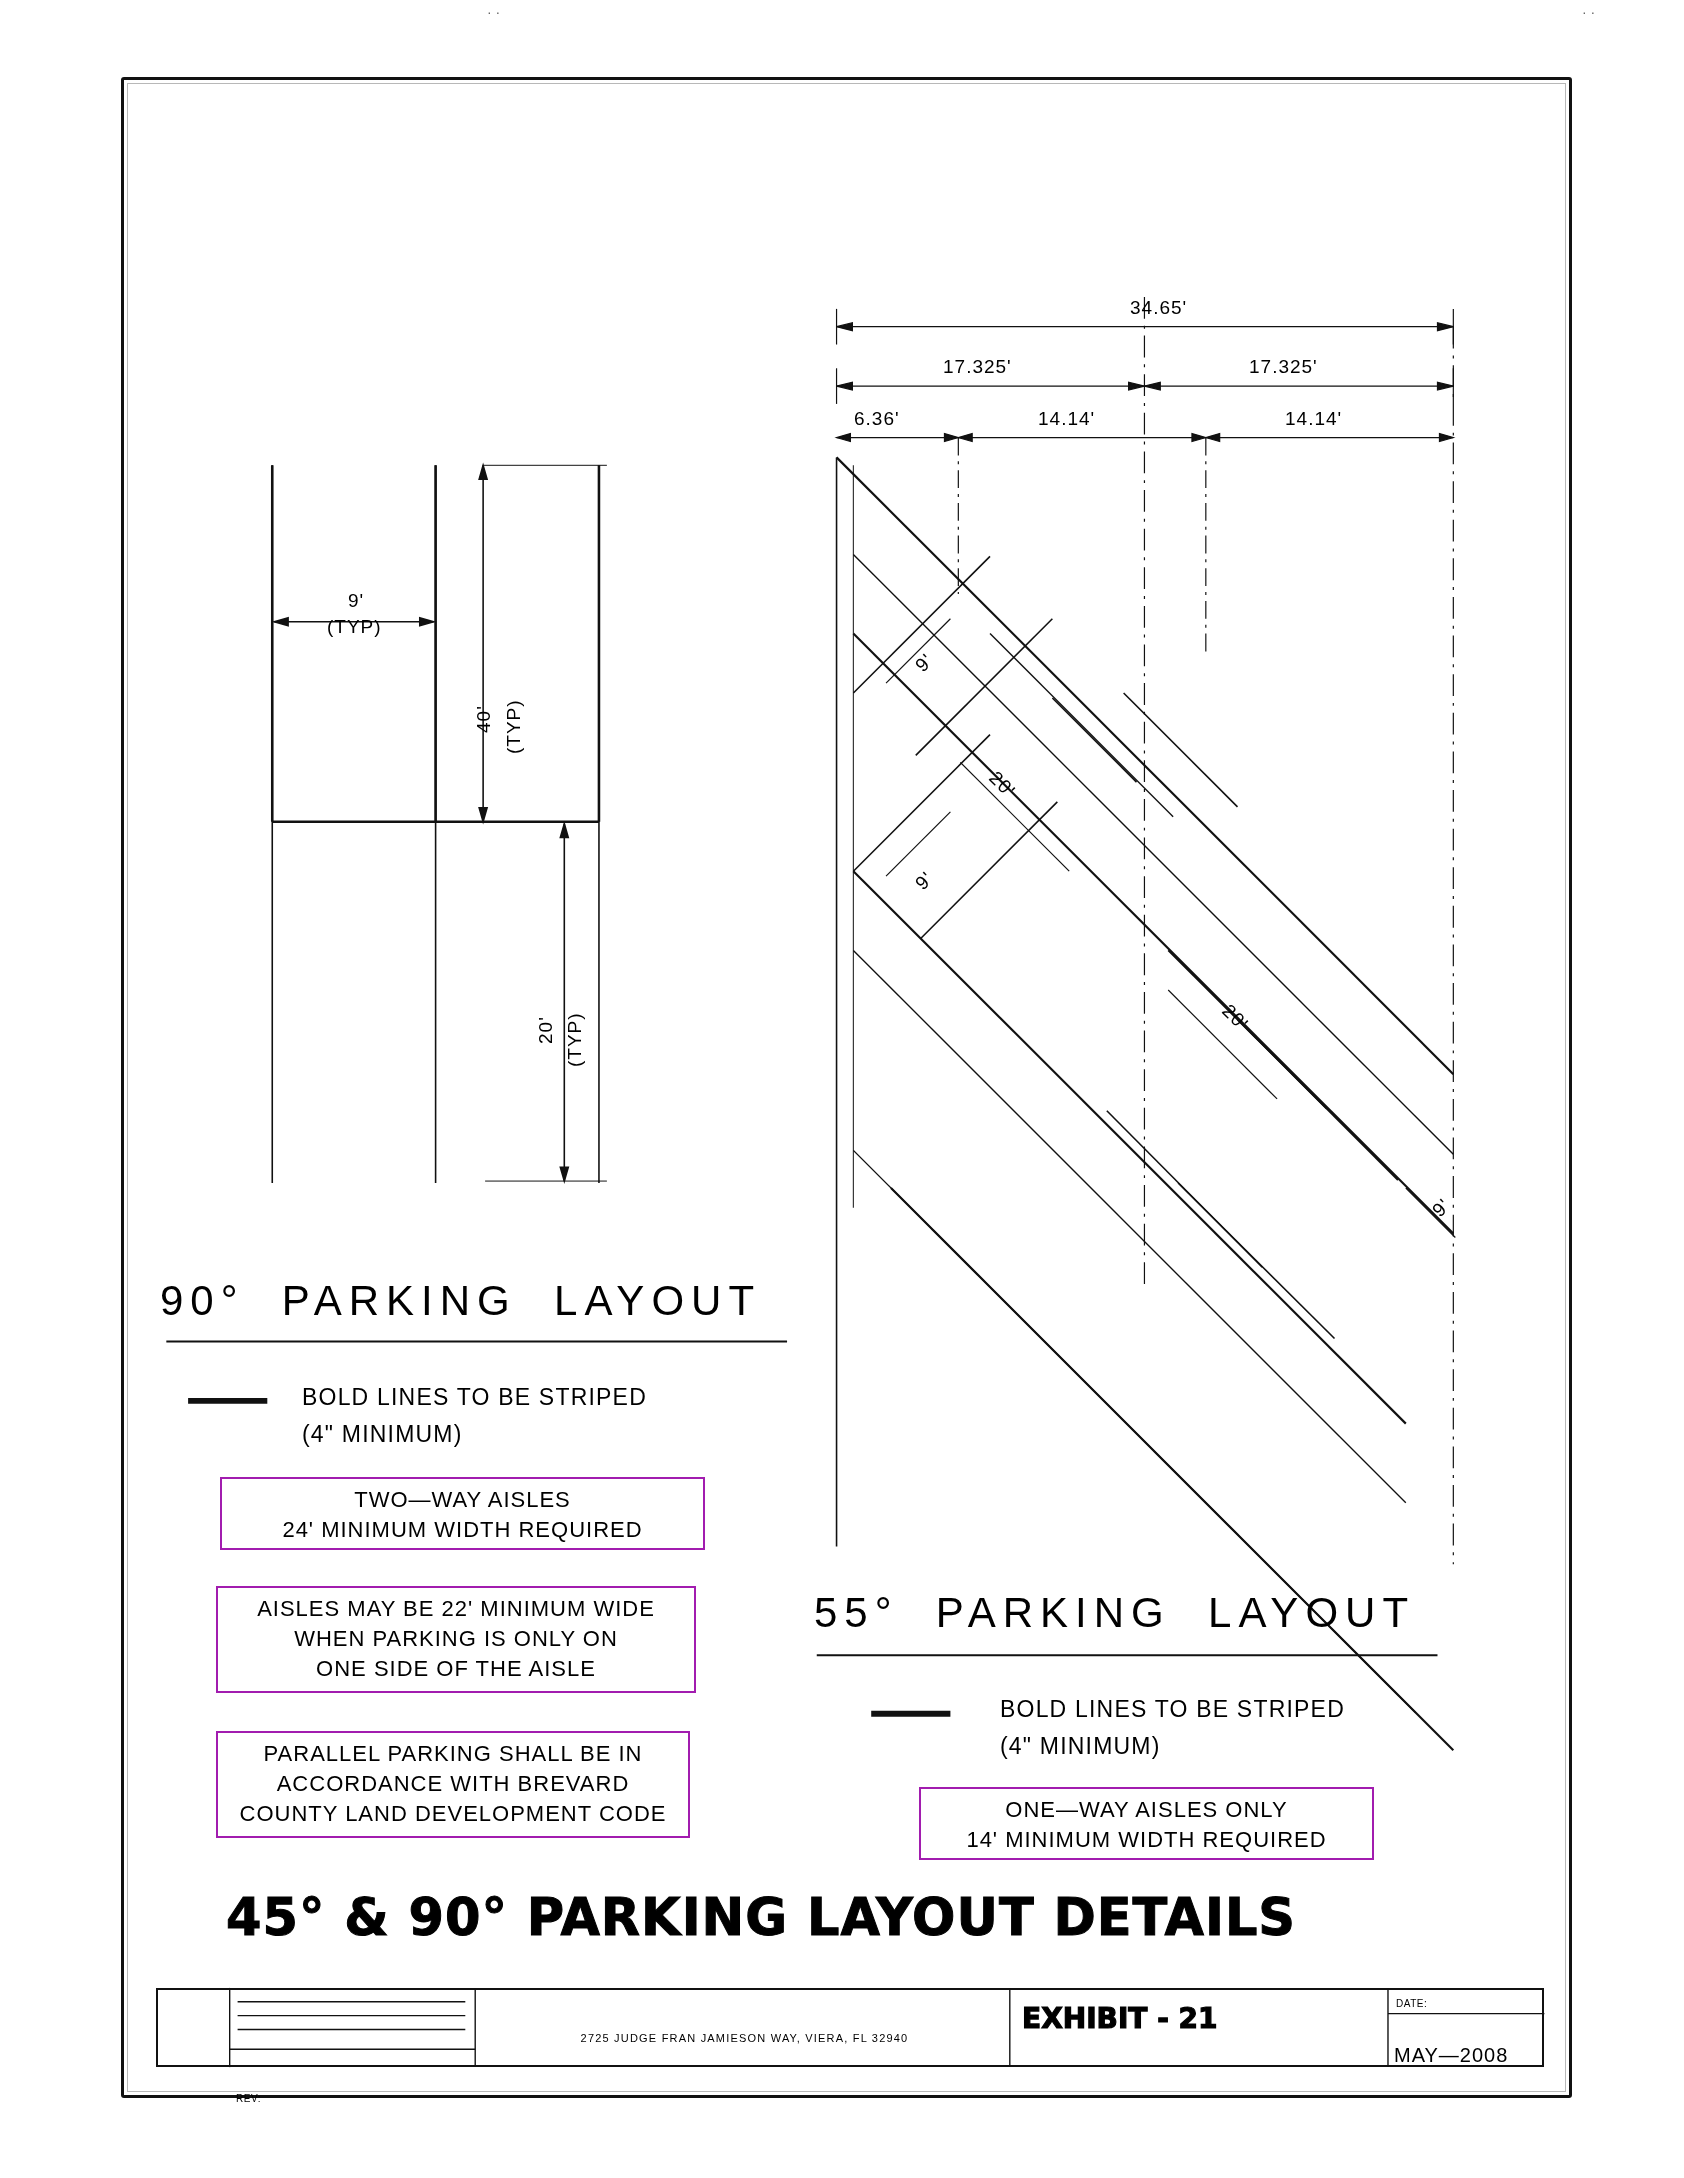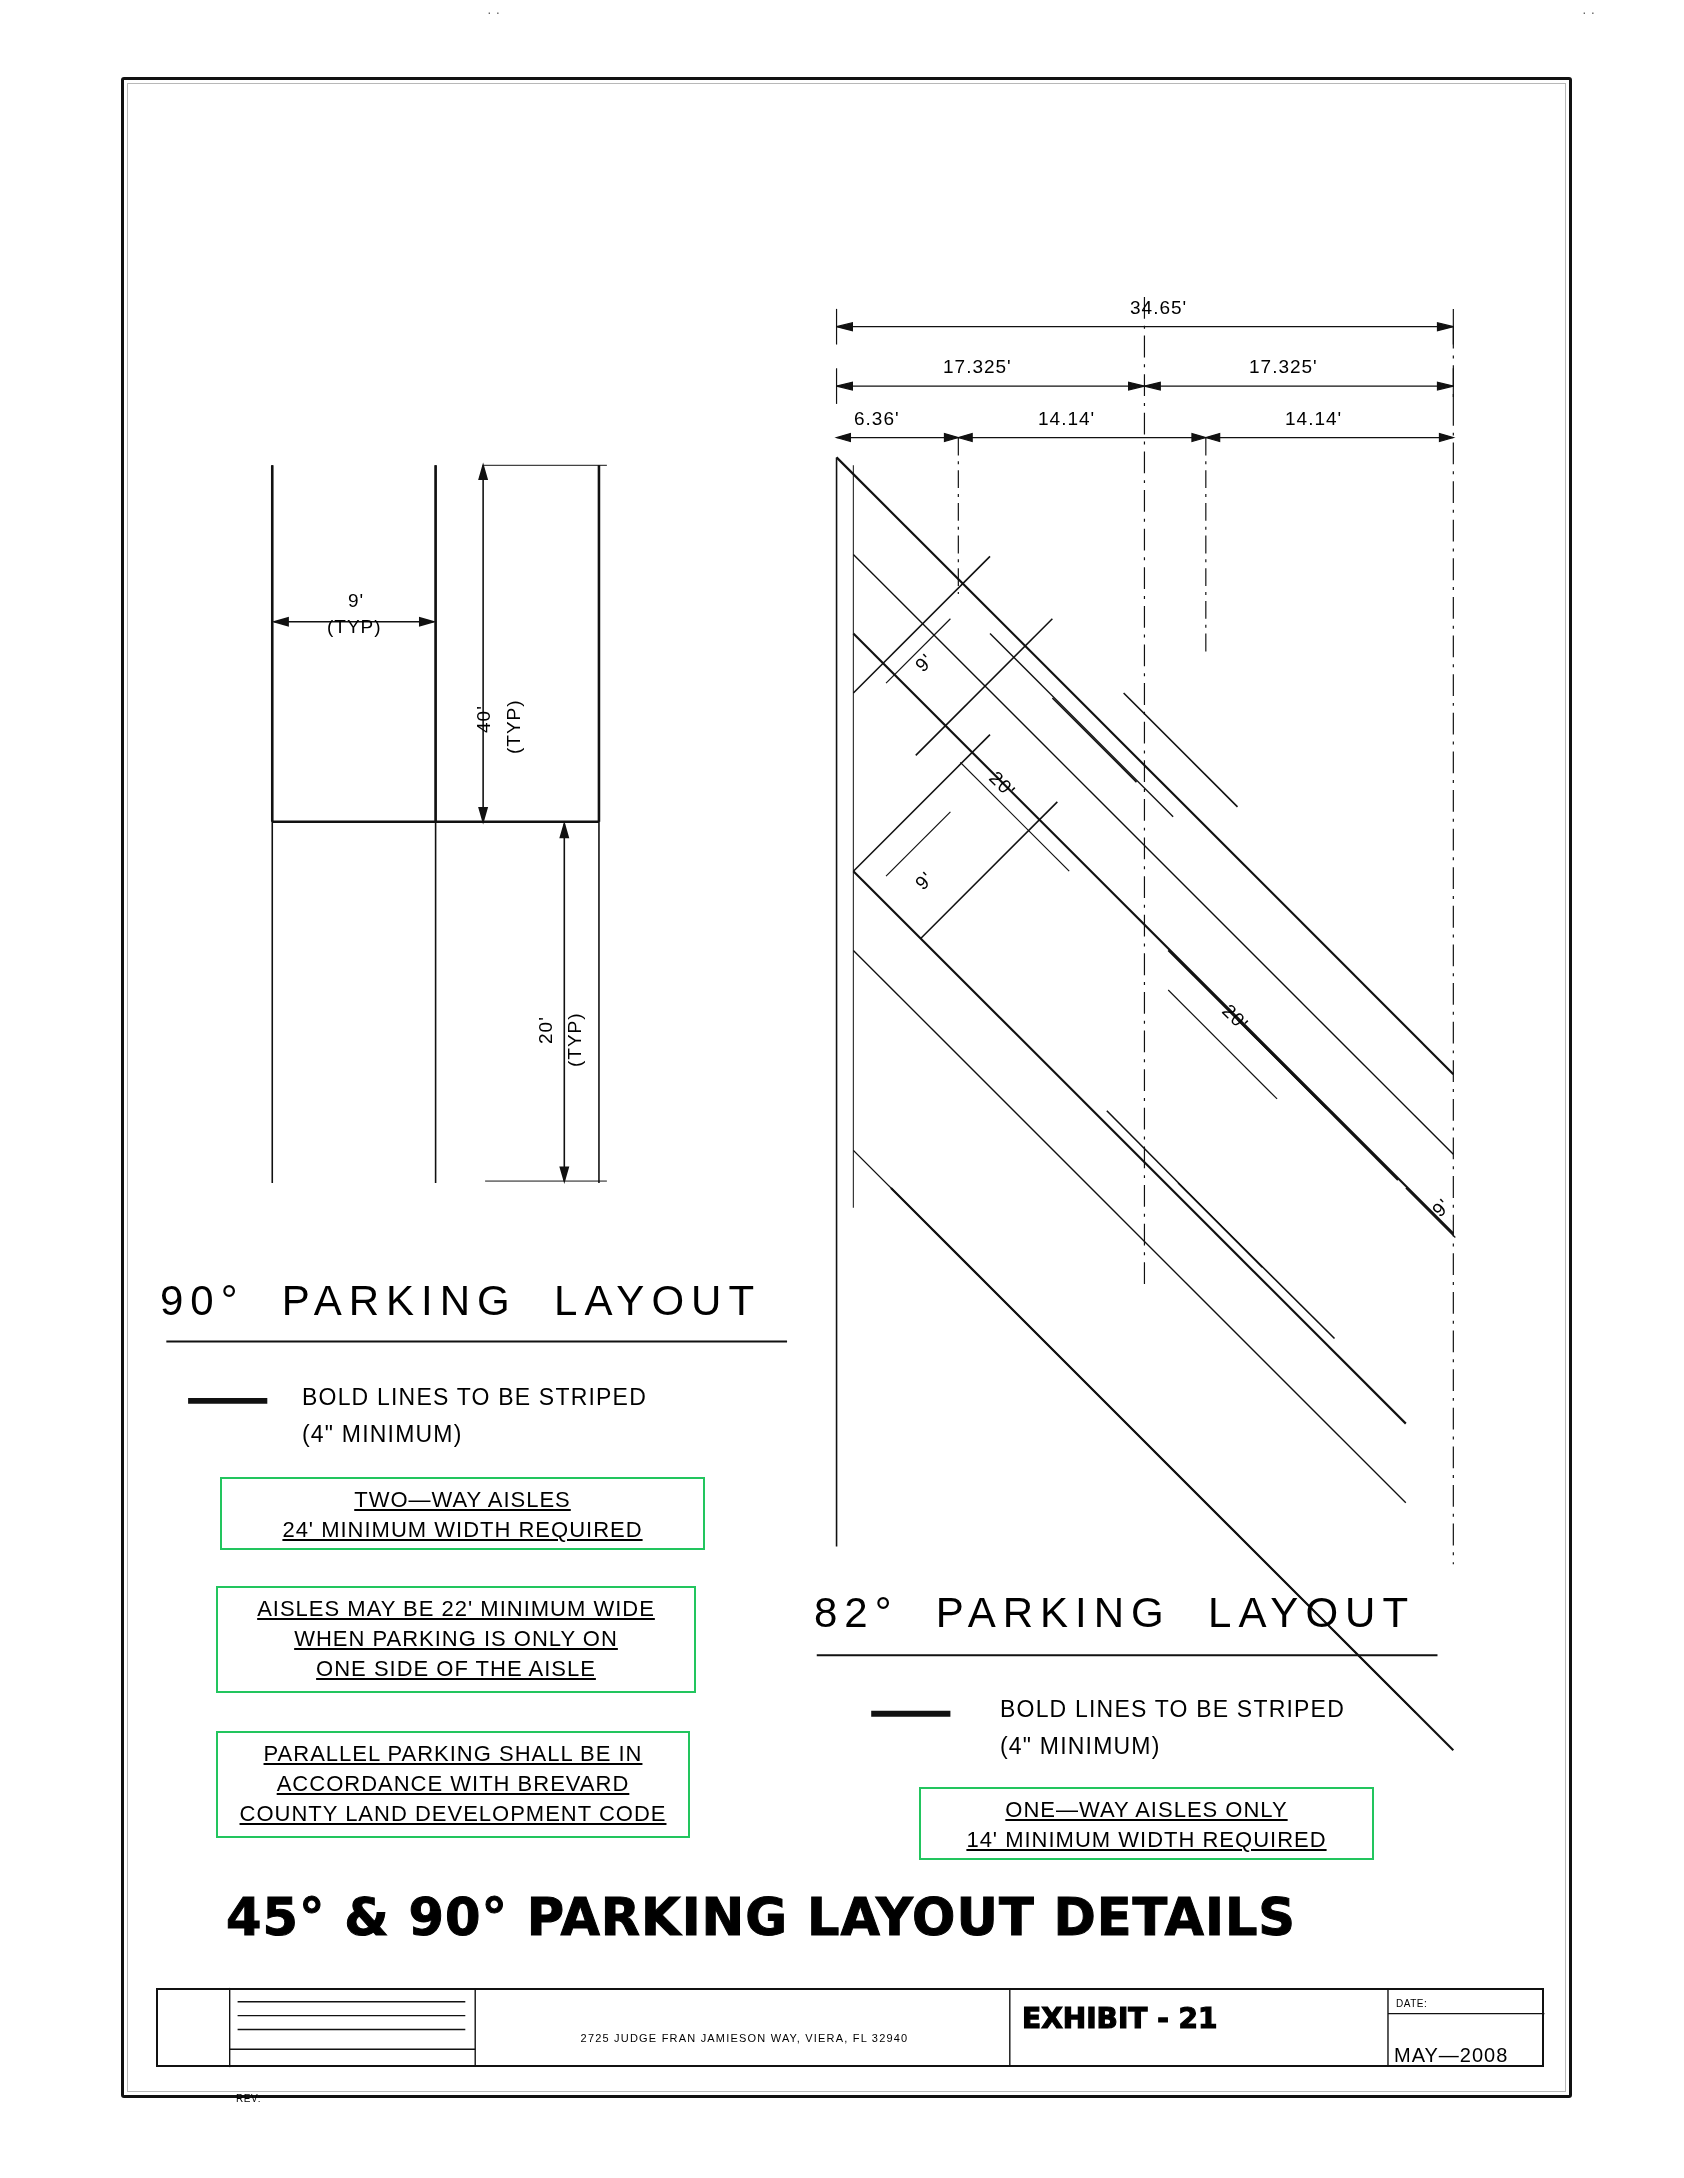--- a/index.html
+++ b/index.html
@@ -62,28 +62,27 @@
     font-size: 42px;
     letter-spacing: 7px;
     font-weight: 400;
   }
   .note {
     font-size: 23px;
     letter-spacing: 1.2px;
   }
   .boxnote {
     position: absolute;
-    border: 2px solid #22c55e;
+    border: 2px solid #a21caf;
     box-sizing: border-box;
     text-align: center;
     font-size: 22px;
     letter-spacing: 1px;
     line-height: 30px;
     padding-top: 6px;
-    text-decoration: underline;
   }
   .maintitle {
     position: absolute;
     font-size: 51px;
     font-weight: bold;
     letter-spacing: 1px;
     font-family: "DejaVu Sans", sans-serif;
     -webkit-text-stroke: 1px #000;
   }
 
@@ -298,21 +297,21 @@
   <div class="txt dimtxt" style="left:1038px; top:408px;">14.14'</div>
   <div class="txt dimtxt" style="left:1285px; top:408px;">14.14'</div>
 
   <div class="txt dimtxt" style="left:911px; top:661px; transform:rotate(-45deg); transform-origin:0 0;">9'</div>
   <div class="txt dimtxt" style="left:911px; top:879px; transform:rotate(-45deg); transform-origin:0 0;">9'</div>
   <div class="txt dimtxt" style="left:1428px; top:1206px; transform:rotate(-45deg); transform-origin:0 0;">9'</div>
 
   <div class="txt dimtxt" style="left:1000px; top:767px; transform:rotate(45deg); transform-origin:0 0;">20'</div>
   <div class="txt dimtxt" style="left:1233px; top:1000px; transform:rotate(45deg); transform-origin:0 0;">20'</div>
 
-  <div class="txt title-layout" style="left:814px; top:1589px;">82°  PARKING  LAYOUT</div>
+  <div class="txt title-layout" style="left:814px; top:1589px;">55°  PARKING  LAYOUT</div>
 
   <div class="txt note" style="left:1000px; top:1696px;">BOLD LINES TO BE STRIPED</div>
   <div class="txt note" style="left:1000px; top:1733px;">(4" MINIMUM)</div>
 
   <div class="boxnote" style="left:919px; top:1787px; width:455px; height:73px;">
     <div>ONE—WAY AISLES ONLY</div>
     <div>14' MINIMUM WIDTH REQUIRED</div>
   </div>
 
   <div class="maintitle" style="left:226px; top:1888px;">45° &amp; 90° PARKING LAYOUT DETAILS</div>

